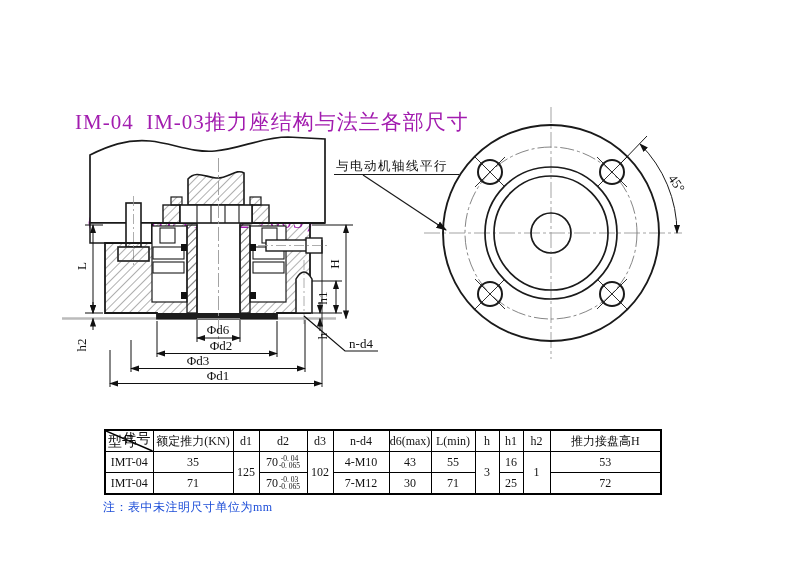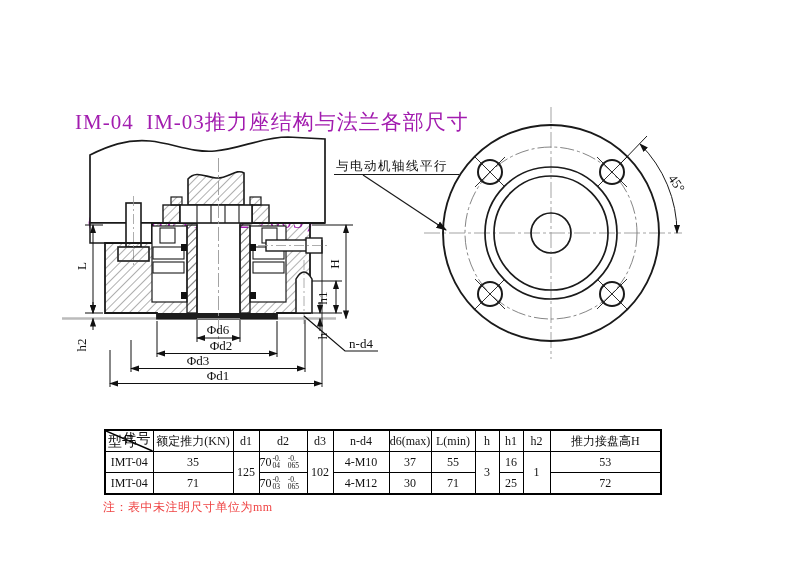--- a/index.html
+++ b/index.html
@@ -26,24 +26,24 @@
   table.spec th,table.spec td{
     border:1.5px solid #000;text-align:center;vertical-align:middle;
     padding:0;height:20px;font-weight:normal;line-height:1.05;
   }
   th.diag{position:relative;overflow:hidden;}
   th.diag .tr{position:absolute;top:1px;right:2px;font-size:14px;}
   th.diag .bl{position:absolute;bottom:1px;left:2px;font-size:14px;}
   th.diag svg{position:absolute;left:0;top:0;width:100%;height:100%;}
   .tolwrap{display:inline-flex;align-items:center;justify-content:center;gap:1px;}
   .tolbase{font-size:12px;}
-  .tolcol{display:inline-flex;flex-direction:row;line-height:1;text-align:left;}
+  .tolcol{display:inline-flex;flex-direction:column;line-height:1;text-align:center;}
   .tolcol i{font-style:normal;font-size:7.5px;letter-spacing:0;}
   .note{
-    position:absolute;left:103px;top:499px;font-size:12px;letter-spacing:0.5px;color:#ef4444;
+    position:absolute;left:103px;top:499px;font-size:12px;letter-spacing:0.5px;color:#1d4ed8;
   }
 </style>
 </head>
 <body>
 
 <div class="title">
   <div>IM-04  IM-03推力座结构与法兰各部尺寸</div>
   <div>（符合GB/T12222-2005）</div>
 </div>
 
@@ -257,40 +257,40 @@
       <span class="tolwrap">
         <span class="tolbase">70</span>
         <span class="tolcol">
           <i>-0. 04</i>
           <i>-0. 065</i>
         </span>
       </span>
     </td>
     <td rowspan="2">102</td>
     <td>4-M10</td>
-    <td>37</td>
+    <td>43</td>
     <td>55</td>
     <td rowspan="2">3</td>
     <td>16</td>
     <td rowspan="2">1</td>
     <td>53</td>
   </tr>
   <tr>
     <td>IMT-04</td>
     <td>71</td>
     <td>
       <span class="tolwrap">
         <span class="tolbase">70</span>
         <span class="tolcol">
           <i>-0. 03</i>
           <i>-0. 065</i>
         </span>
       </span>
     </td>
-    <td>4-M12</td>
+    <td>7-M12</td>
     <td>30</td>
     <td>71</td>
     <td>25</td>
     <td>72</td>
   </tr>
 </tbody>
   </table>
 
 <div class="note">注：表中未注明尺寸单位为mm</div>
 

